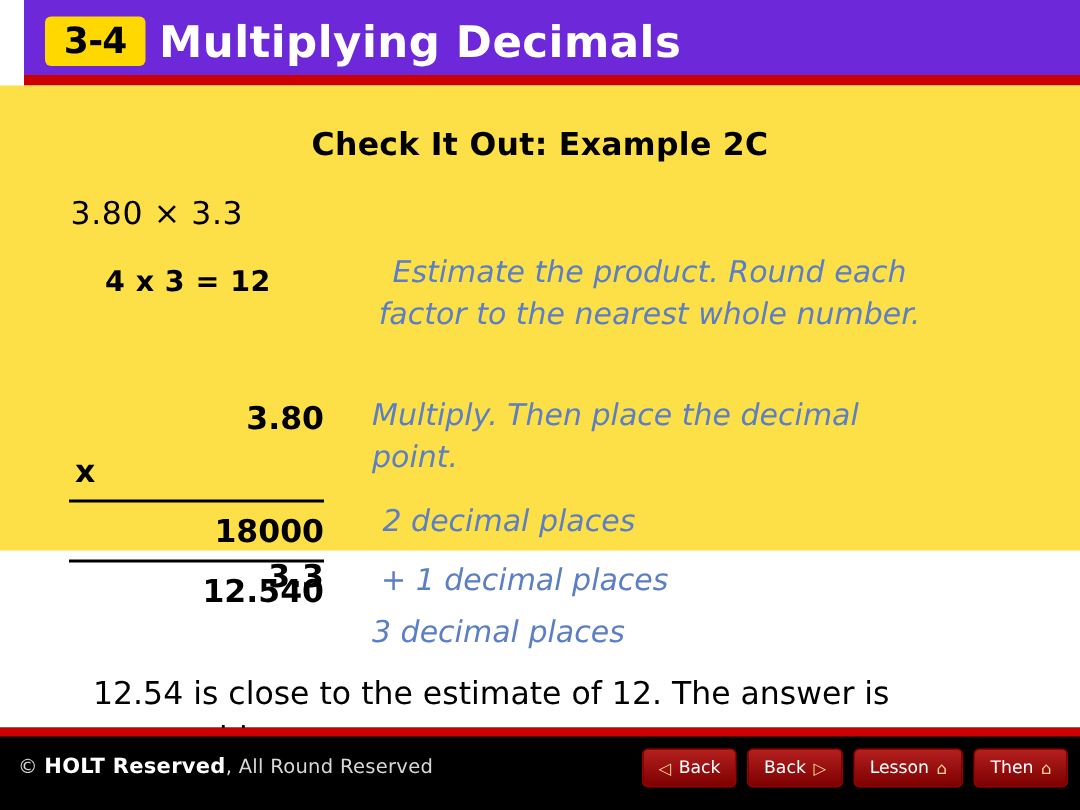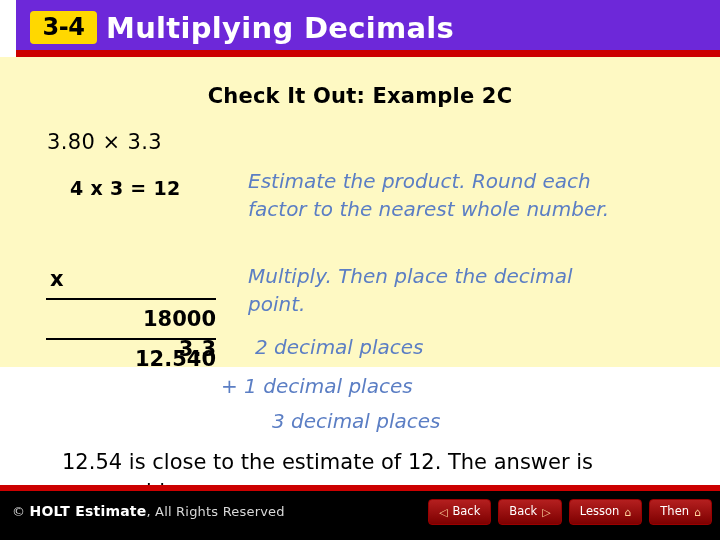--- a/index.html
+++ b/index.html
@@ -59,21 +59,21 @@
     background: #cc0000;
   }
 
   
   .slide {
     position: absolute;
     left: 0;
     top: 57px;
     width: 720px;
     height: 310px;
-    background: #fef9c3;
+    background: #fde047;
   }
 
   .subtitle {
     position: absolute;
     left: 0;
     top: 27px;
     width: 720px;
     text-align: center;
     font-size: 21px;
     font-weight: bold;
@@ -133,25 +133,25 @@
   }
 
   
   .explain {
     position: absolute;
     color: #5b7ec4;
     font-size: 20px;
     font-style: italic;
     line-height: 28px;
   }
-  .explain-1 { left: 248px; top: 110px; width: 370px; }
+  .explain-1 { left: 248px; top: 110px; width: 370px; text-align: center; }
   .explain-2 { left: 248px; top: 205px; width: 330px; }
   .explain-3 { left: 255px; top: 276px; }
-  .explain-4 { left: 221px; top: 315px; font-style: italic; }
-  .explain-5 { left: 248px; top: 350px; margin-left: 24px; }
+  .explain-4 { left: 254px; top: 315px; font-style: italic; }
+  .explain-5 { left: 248px; top: 350px; }
 
   .conclusion {
     position: absolute;
     left: 62px;
     top: 390px;
     width: 620px;
     font-size: 21px;
     color: #000000;
     line-height: 30px;
   }
@@ -226,41 +226,42 @@
 
 <div class="slide">
 
   <div class="subtitle">Check It Out: Example 2C</div>
 
   <div class="problem">3.80 × 3.3</div>
 
   <div class="estimate-line">4 x 3 = 12</div>
 
   <div class="vert-calc">
+    <div class="row">3.80</div>
     <div class="row mult-sign underline-row">
       <span class="mult-op">x</span>
       <span>3.3</span>
     </div>
     <div class="row underline-row">18000</div>
     <div class="row">12.540</div>
   </div>
 
   <div class="explain explain-1">Estimate the product. Round each factor to the nearest whole number.</div>
   <div class="explain explain-2">Multiply. Then place the decimal point.</div>
   <div class="explain explain-3">2 decimal places</div>
   <div class="explain explain-4"> + 1 decimal places</div>
   <div class="explain explain-5">3 decimal places</div>
 
   <div class="conclusion">12.54 is close to the estimate of 12. The answer is reasonable.</div>
 </div>
 
 <div class="footer">
   <div class="red-stripe-top"></div>
   <div class="copyright">
-    <span>© </span><span class="brand">HOLT Estimate</span><span>, All Rights Reserved</span>
+    <span>© </span><span class="brand">HOLT Reserved</span><span>, All Round Reserved</span>
   </div>
   <div class="navbtns">
     <div class="navbtn">
       <span class="glyph">◁</span>
       <span class="lbl">Back</span>
     </div>
     <div class="navbtn">
       <span class="lbl">Back</span>
       <span class="glyph">▷</span>
     </div>

